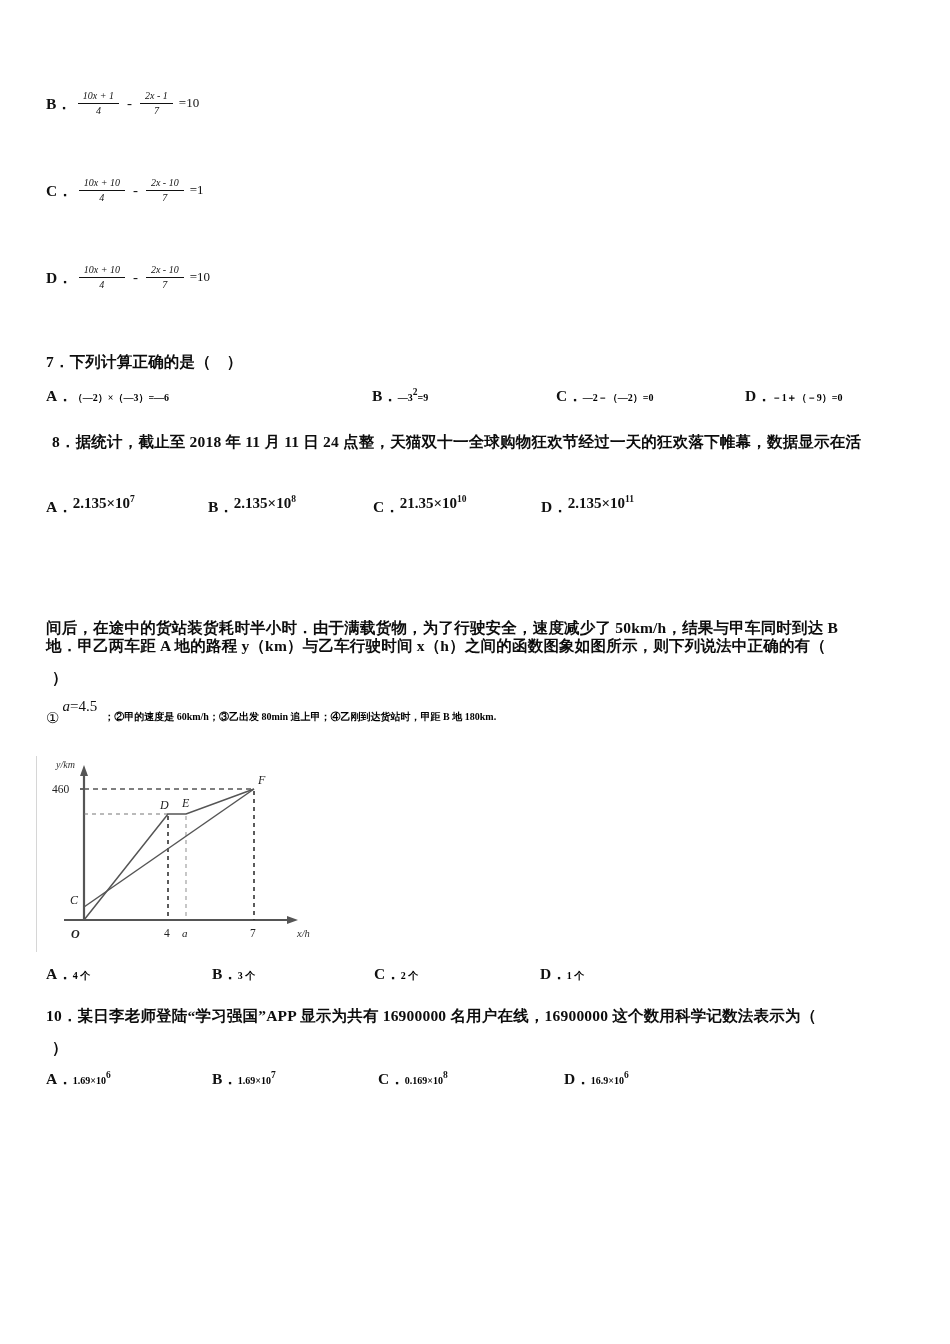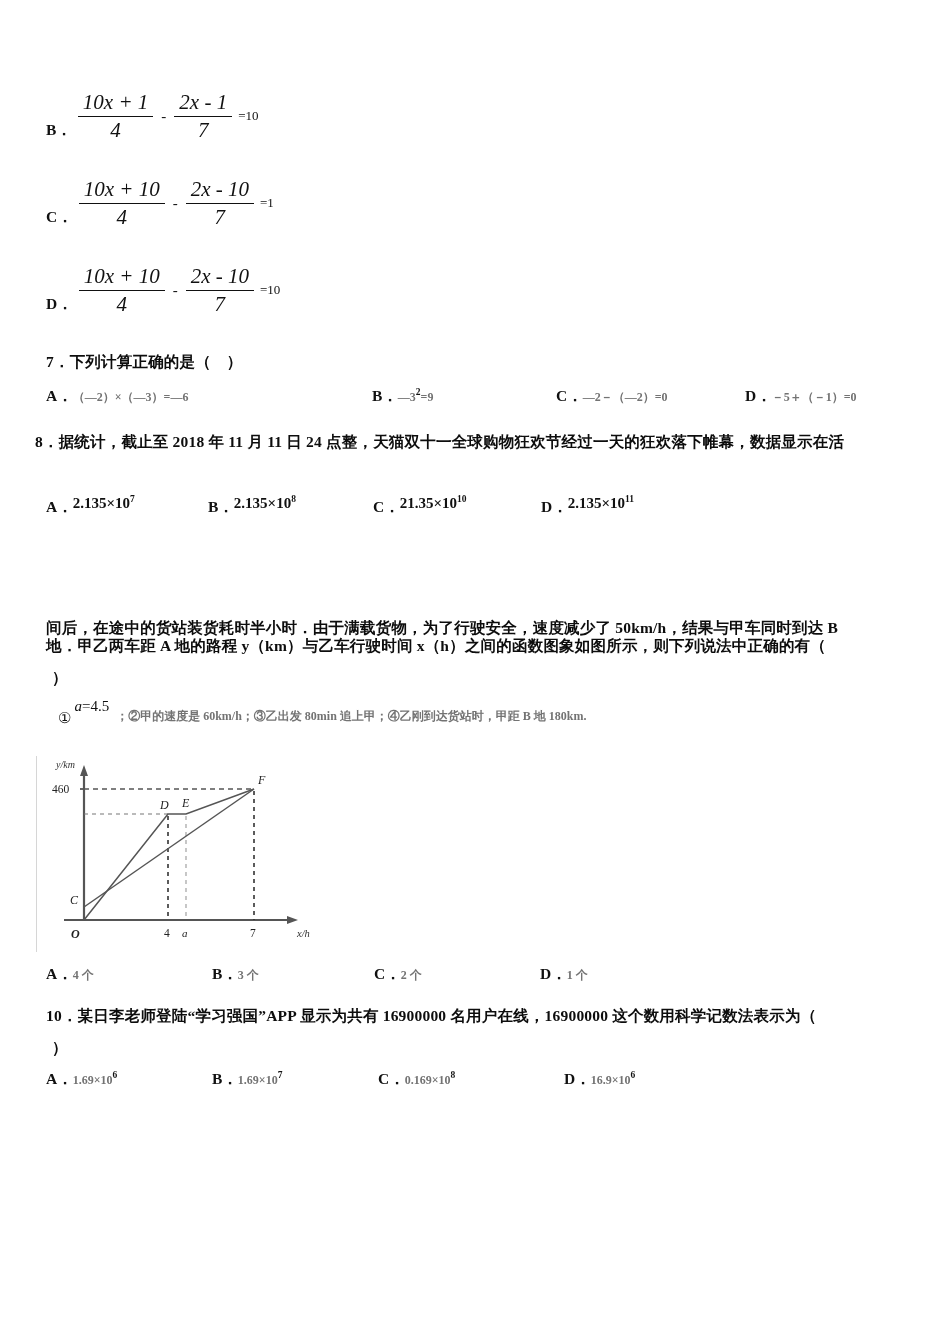--- a/index.html
+++ b/index.html
@@ -24,23 +24,23 @@
   
   .q-line {
     font-family: "Liberation Serif", "DejaVu Serif", serif;
     font-size: 15.5px;
     font-weight: bold;
     letter-spacing: .2px;
     color: #0d0d0d;
     white-space: nowrap;
   }
   .q-body {
-    font-size: 12px;
-    font-weight: bold;
-    color: #737373;
+    font-size: 10px;
+    font-weight: bold;
+    color: #000000;
   }
   .opt-label {
     font-weight: bold;
     font-size: 15.5px;
   }
 
   
   .frac-row {
     position: absolute;
     display: flex;
@@ -51,21 +51,21 @@
     font-weight: bold;
     font-size: 15.5px;
     align-self: flex-end;
     padding-bottom: 2px;
     font-family: "Liberation Serif", serif;
   }
   .frac {
     display: inline-flex;
     flex-direction: column;
     align-items: center;
-    font-size: 21px;
+    font-size: 10px;
     font-style: italic;
     line-height: 1.18;
     font-family: "Liberation Serif", serif;
   }
   .frac .num {
     padding: 0 5px 1px 5px;
     white-space: nowrap;
   }
   .frac .bar {
     width: 100%;
@@ -188,24 +188,24 @@
 
   <div class="abs" style="left:372px; top:386px;">
     <span class="opt-label">B．</span><span class="q-body">—3</span><sup style="font-size:9.5px;font-weight:bold;">2</sup><span class="q-body">=9</span>
   </div>
 
   <div class="abs" style="left:556px; top:386px;">
     <span class="opt-label">C．</span><span class="q-body">—2－（—2）=0</span>
   </div>
 
   <div class="abs" style="left:745px; top:386px;">
-    <span class="opt-label">D．</span><span class="q-body">－5＋（－1）=0</span>
-  </div>
-
-  <div class="abs q-line" style="left:35px; top:432px;">8．据统计，截止至 2018 年 11 月 11 日 24 点整，天猫双十一全球购物狂欢节经过一天的狂欢落下帷幕，数据显示在活</div>
+    <span class="opt-label">D．</span><span class="q-body">－1＋（－9）=0</span>
+  </div>
+
+  <div class="abs q-line" style="left:52px; top:432px;">8．据统计，截止至 2018 年 11 月 11 日 24 点整，天猫双十一全球购物狂欢节经过一天的狂欢落下帷幕，数据显示在活</div>
 
   <div class="abs" style="left:46px; top:494px;">
     <span class="opt-label" style="vertical-align:-4px;">A．</span><span class="sci"><span>2.135</span><span>×</span><span>10</span><sup>7</sup></span>
   </div>
 
   <div class="abs" style="left:208px; top:494px;">
     <span class="opt-label" style="vertical-align:-4px;">B．</span><span class="sci"><span>2.135</span><span>×</span><span>10</span><sup>8</sup></span>
   </div>
 
   <div class="abs" style="left:373px; top:494px;">
@@ -213,21 +213,21 @@
   </div>
 
   <div class="abs" style="left:541px; top:494px;">
     <span class="opt-label" style="vertical-align:-4px;">D．</span><span class="sci"><span>2.135</span><span>×</span><span>10</span><sup>11</sup></span>
   </div>
 
   <div class="abs q-line" style="left:46px; top:594px;margin-top:24px;">间后，在途中的货站装货耗时半小时．由于满载货物，为了行驶安全，速度减少了 50km/h，结果与甲车同时到达 B</div>
   <div class="abs q-line" style="left:46px; top:636px;">地．甲乙两车距 A 地的路程 y（km）与乙车行驶时间 x（h）之间的函数图象如图所示，则下列说法中正确的有（</div>
   <div class="abs q-line" style="left:52px; top:668px;">）</div>
 
-  <div class="abs" style="left:46px; top:706px;margin-left:12px;">
+  <div class="abs" style="left:46px; top:706px;">
     <span class="circled" style="vertical-align:-3px;">①</span><span class="inline-eq" style="position:relative; top:-9px; left:3px;"><span>a</span><span style="font-style:normal;">=4.5</span></span><span class="q-body" style="margin-left:10px;">；②甲的速度是 60km/h；③乙出发 80min 追上甲；④乙刚到达货站时，甲距 B 地 180km.</span>
   </div>
 
   <div class="figure-box">
     <div class="fig-leftline"></div>
     <svg class="fig-svg" width="286" height="205" viewBox="0 0 286 205">
 
       <line x1="42" y1="22" x2="42" y2="168" stroke="#555" stroke-width="2.2"></line>
       <polygon points="42,13 38,24 46,24" fill="#555"></polygon>
       <line x1="22" y1="168" x2="248" y2="168" stroke="#555" stroke-width="2.2"></line>

